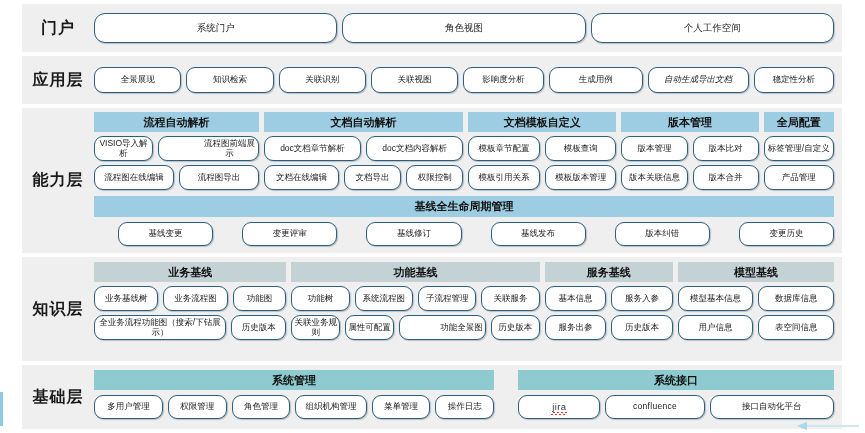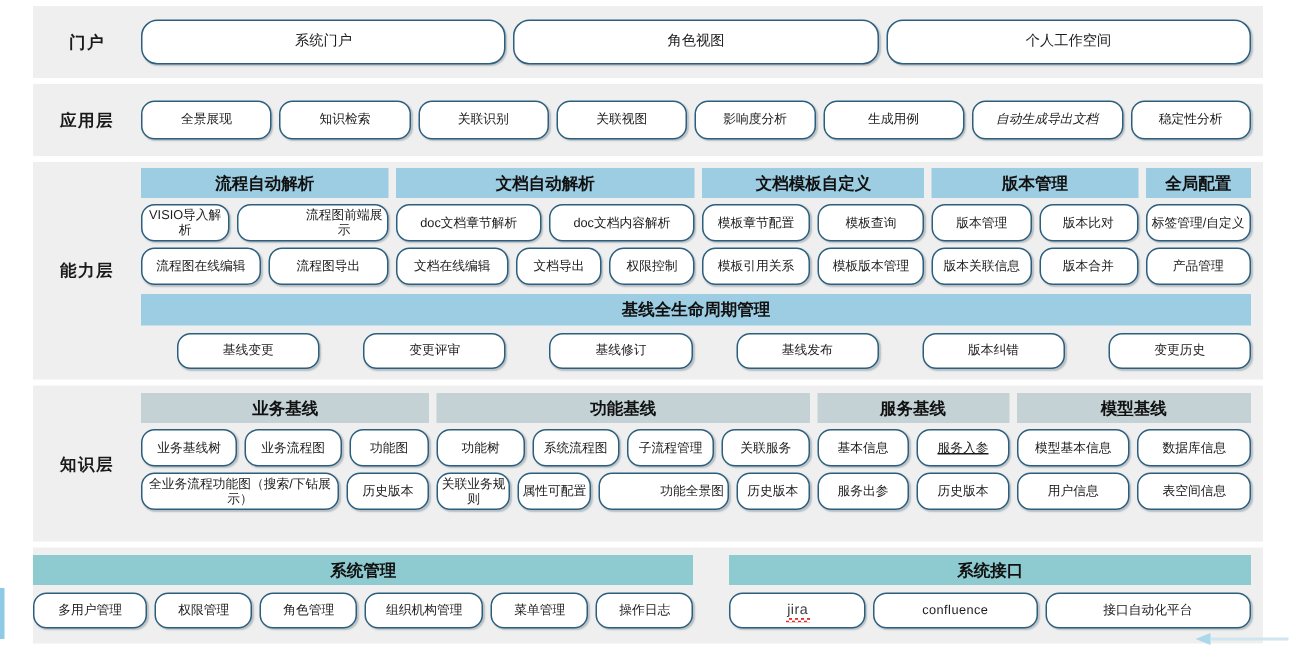--- a/index.html
+++ b/index.html
@@ -25,21 +25,21 @@
     width: 820px;
     background: #efefef;
     box-sizing: border-box;
     display: flex;
     align-items: center;
   }
   .band-label {
     width: 72px;
     flex: 0 0 72px;
     text-align: center;
-    font-size: 11px;
+    font-size: 16px;
     font-weight: bold;
     color: #1a1a1a;
     letter-spacing: 1px;
   }
   .band-body {
     flex: 1 1 auto;
     padding-right: 8px;
   }
 
   
@@ -248,21 +248,21 @@
                 <span>doc文档内容解析</span>
               </div>
             </div>
             <div class="row">
               <div class="pill" style="flex: 0.84 1 0px;">
                 <span>文档在线编辑</span>
               </div>
               <div class="pill" style="flex: 0.62 1 0px;">
                 <span>文档导出</span>
               </div>
-              <div class="pill" style="flex: 0.62 1 0px; border-radius: 10px;">
+              <div class="pill" style="flex: 0.62 1 0px;">
                 <span>权限控制</span>
               </div>
             </div>
           </div>
           <div class="cap-group" style="flex: 160 1 0px;">
             <div class="ghead cap">文档模板自定义</div>
             <div class="row">
               <div class="pill" style="flex: 1 1 0px;">
                 <span>模板章节配置</span>
               </div>
@@ -394,21 +394,21 @@
                 <span>历史版本</span>
               </div>
             </div>
           </div>
           <div class="know-group" style="flex: 128 1 0px;">
             <div class="ghead know">服务基线</div>
             <div class="row">
               <div class="pill" style="flex: 1 1 0px;">
                 <span>基本信息</span>
               </div>
-              <div class="pill" style="flex: 1 1 0px; text-decoration: underline;">
+              <div class="pill" style="flex: 1 1 0px;">
                 <span>服务入参</span>
               </div>
             </div>
             <div class="row">
               <div class="pill" style="flex: 1 1 0px;">
                 <span>服务出参</span>
               </div>
               <div class="pill" style="flex: 1 1 0px;">
                 <span>历史版本</span>
               </div>
@@ -431,20 +431,21 @@
               <div class="pill" style="flex: 1 1 0px;">
                 <span>表空间信息</span>
               </div>
             </div>
           </div>
         </div>
     </div>
   </div>
 
   <div class="band" id="band-base">
+    <div class="band-label">基础层</div>
     <div class="band-body" id="base-groups">
         <div class="base-group" style="flex: 380 1 0px;">
           <div class="ghead base">系统管理</div>
           <div class="row">
             <div class="pill" style="flex: 1 1 0px;">
               <span>多用户管理</span>
             </div>
             <div class="pill" style="flex: 0.84 1 0px;">
               <span>权限管理</span>
             </div>

